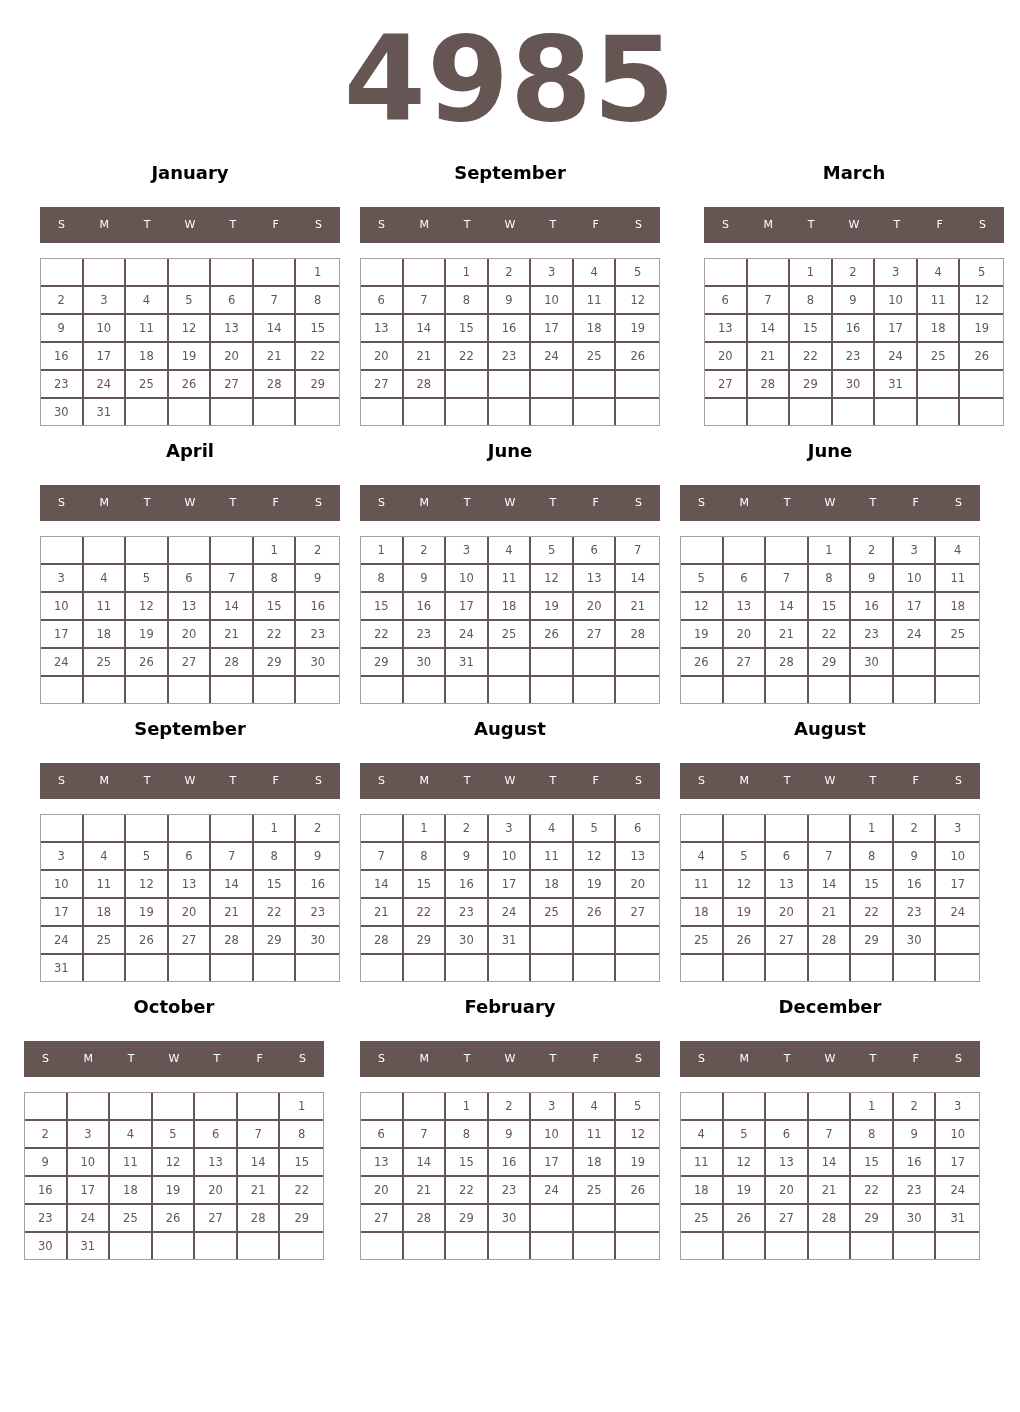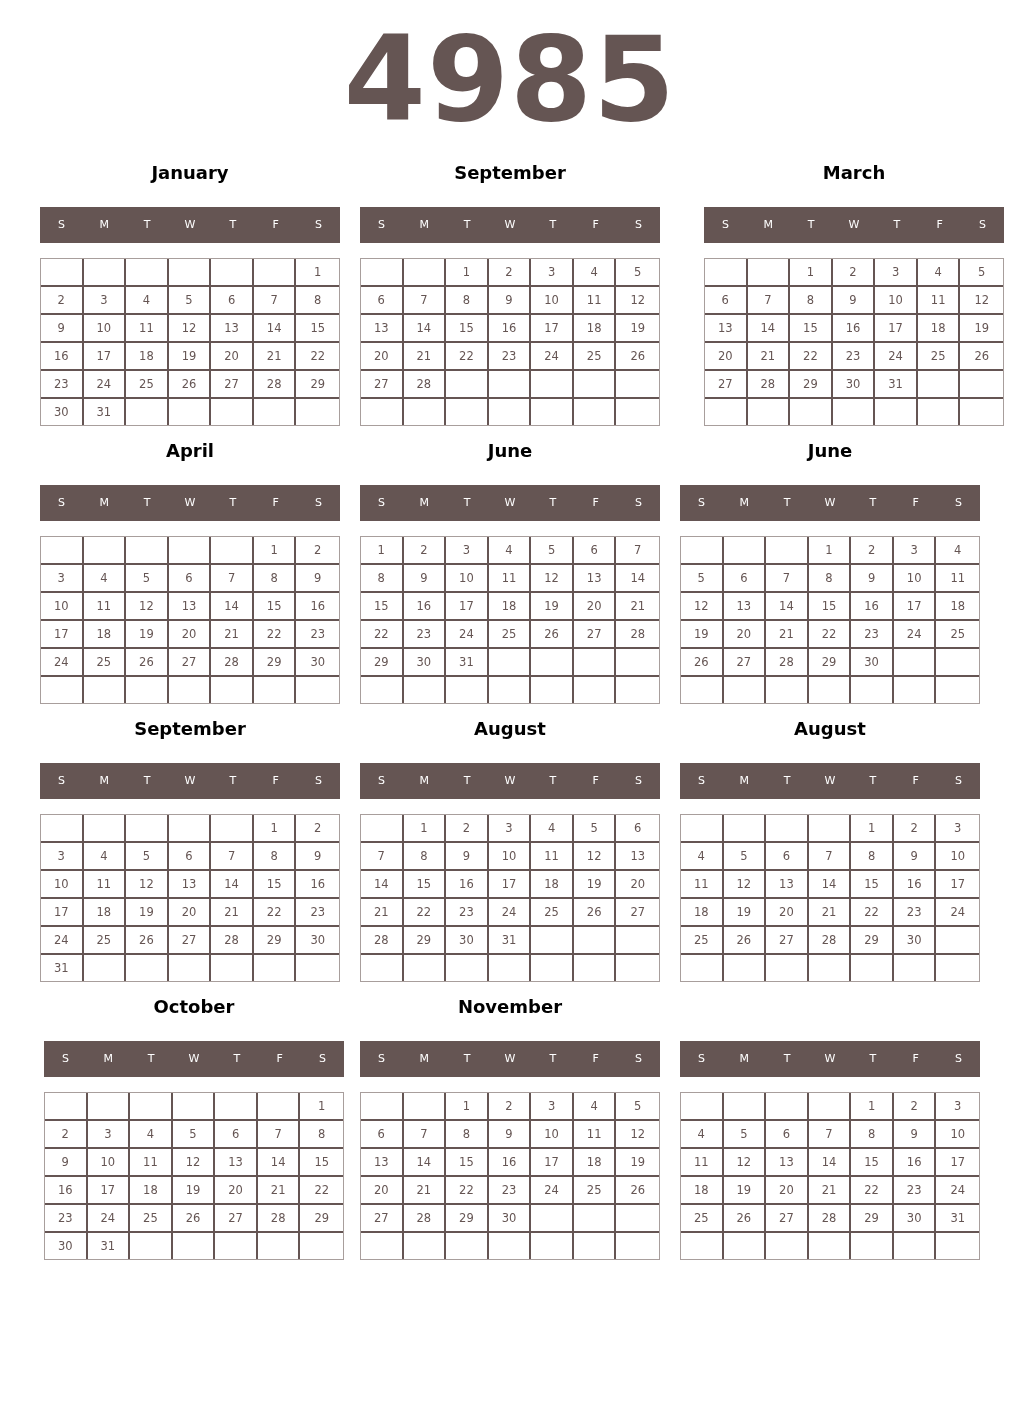--- a/index.html
+++ b/index.html
@@ -586,21 +586,21 @@
           <div class="cell col-last"></div>
           <div class="cell row-last"></div>
           <div class="cell row-last"></div>
           <div class="cell row-last"></div>
           <div class="cell row-last"></div>
           <div class="cell row-last"></div>
           <div class="cell row-last"></div>
           <div class="cell col-last row-last"></div>
         </div>
   </div>
-      <div class="month" style="left: 44px; top: 995px; height: 266px;">
+      <div class="month" style="left: 24px; top: 995px; height: 266px;">
     <div class="month-title">October</div>
     <div class="weekday-header">
           <div class="weekday">S</div>
           <div class="weekday">M</div>
           <div class="weekday">T</div>
           <div class="weekday">W</div>
           <div class="weekday">T</div>
           <div class="weekday">F</div>
           <div class="weekday">S</div>
         </div>
@@ -643,21 +643,21 @@
           <div class="cell row-last">30</div>
           <div class="cell row-last">31</div>
           <div class="cell row-last"></div>
           <div class="cell row-last"></div>
           <div class="cell row-last"></div>
           <div class="cell row-last"></div>
           <div class="cell col-last row-last"></div>
         </div>
   </div>
       <div class="month" style="left: 360px; top: 995px; height: 266px;">
-    <div class="month-title">November</div>
+    <div class="month-title">February</div>
     <div class="weekday-header">
           <div class="weekday">S</div>
           <div class="weekday">M</div>
           <div class="weekday">T</div>
           <div class="weekday">W</div>
           <div class="weekday">T</div>
           <div class="weekday">F</div>
           <div class="weekday">S</div>
         </div>
     <div class="grid">
@@ -699,20 +699,21 @@
           <div class="cell row-last"></div>
           <div class="cell row-last"></div>
           <div class="cell row-last"></div>
           <div class="cell row-last"></div>
           <div class="cell row-last"></div>
           <div class="cell row-last"></div>
           <div class="cell col-last row-last"></div>
         </div>
   </div>
       <div class="month" style="left: 680px; top: 995px; height: 266px;">
+    <div class="month-title">December</div>
     <div class="weekday-header">
           <div class="weekday">S</div>
           <div class="weekday">M</div>
           <div class="weekday">T</div>
           <div class="weekday">W</div>
           <div class="weekday">T</div>
           <div class="weekday">F</div>
           <div class="weekday">S</div>
         </div>
     <div class="grid">

